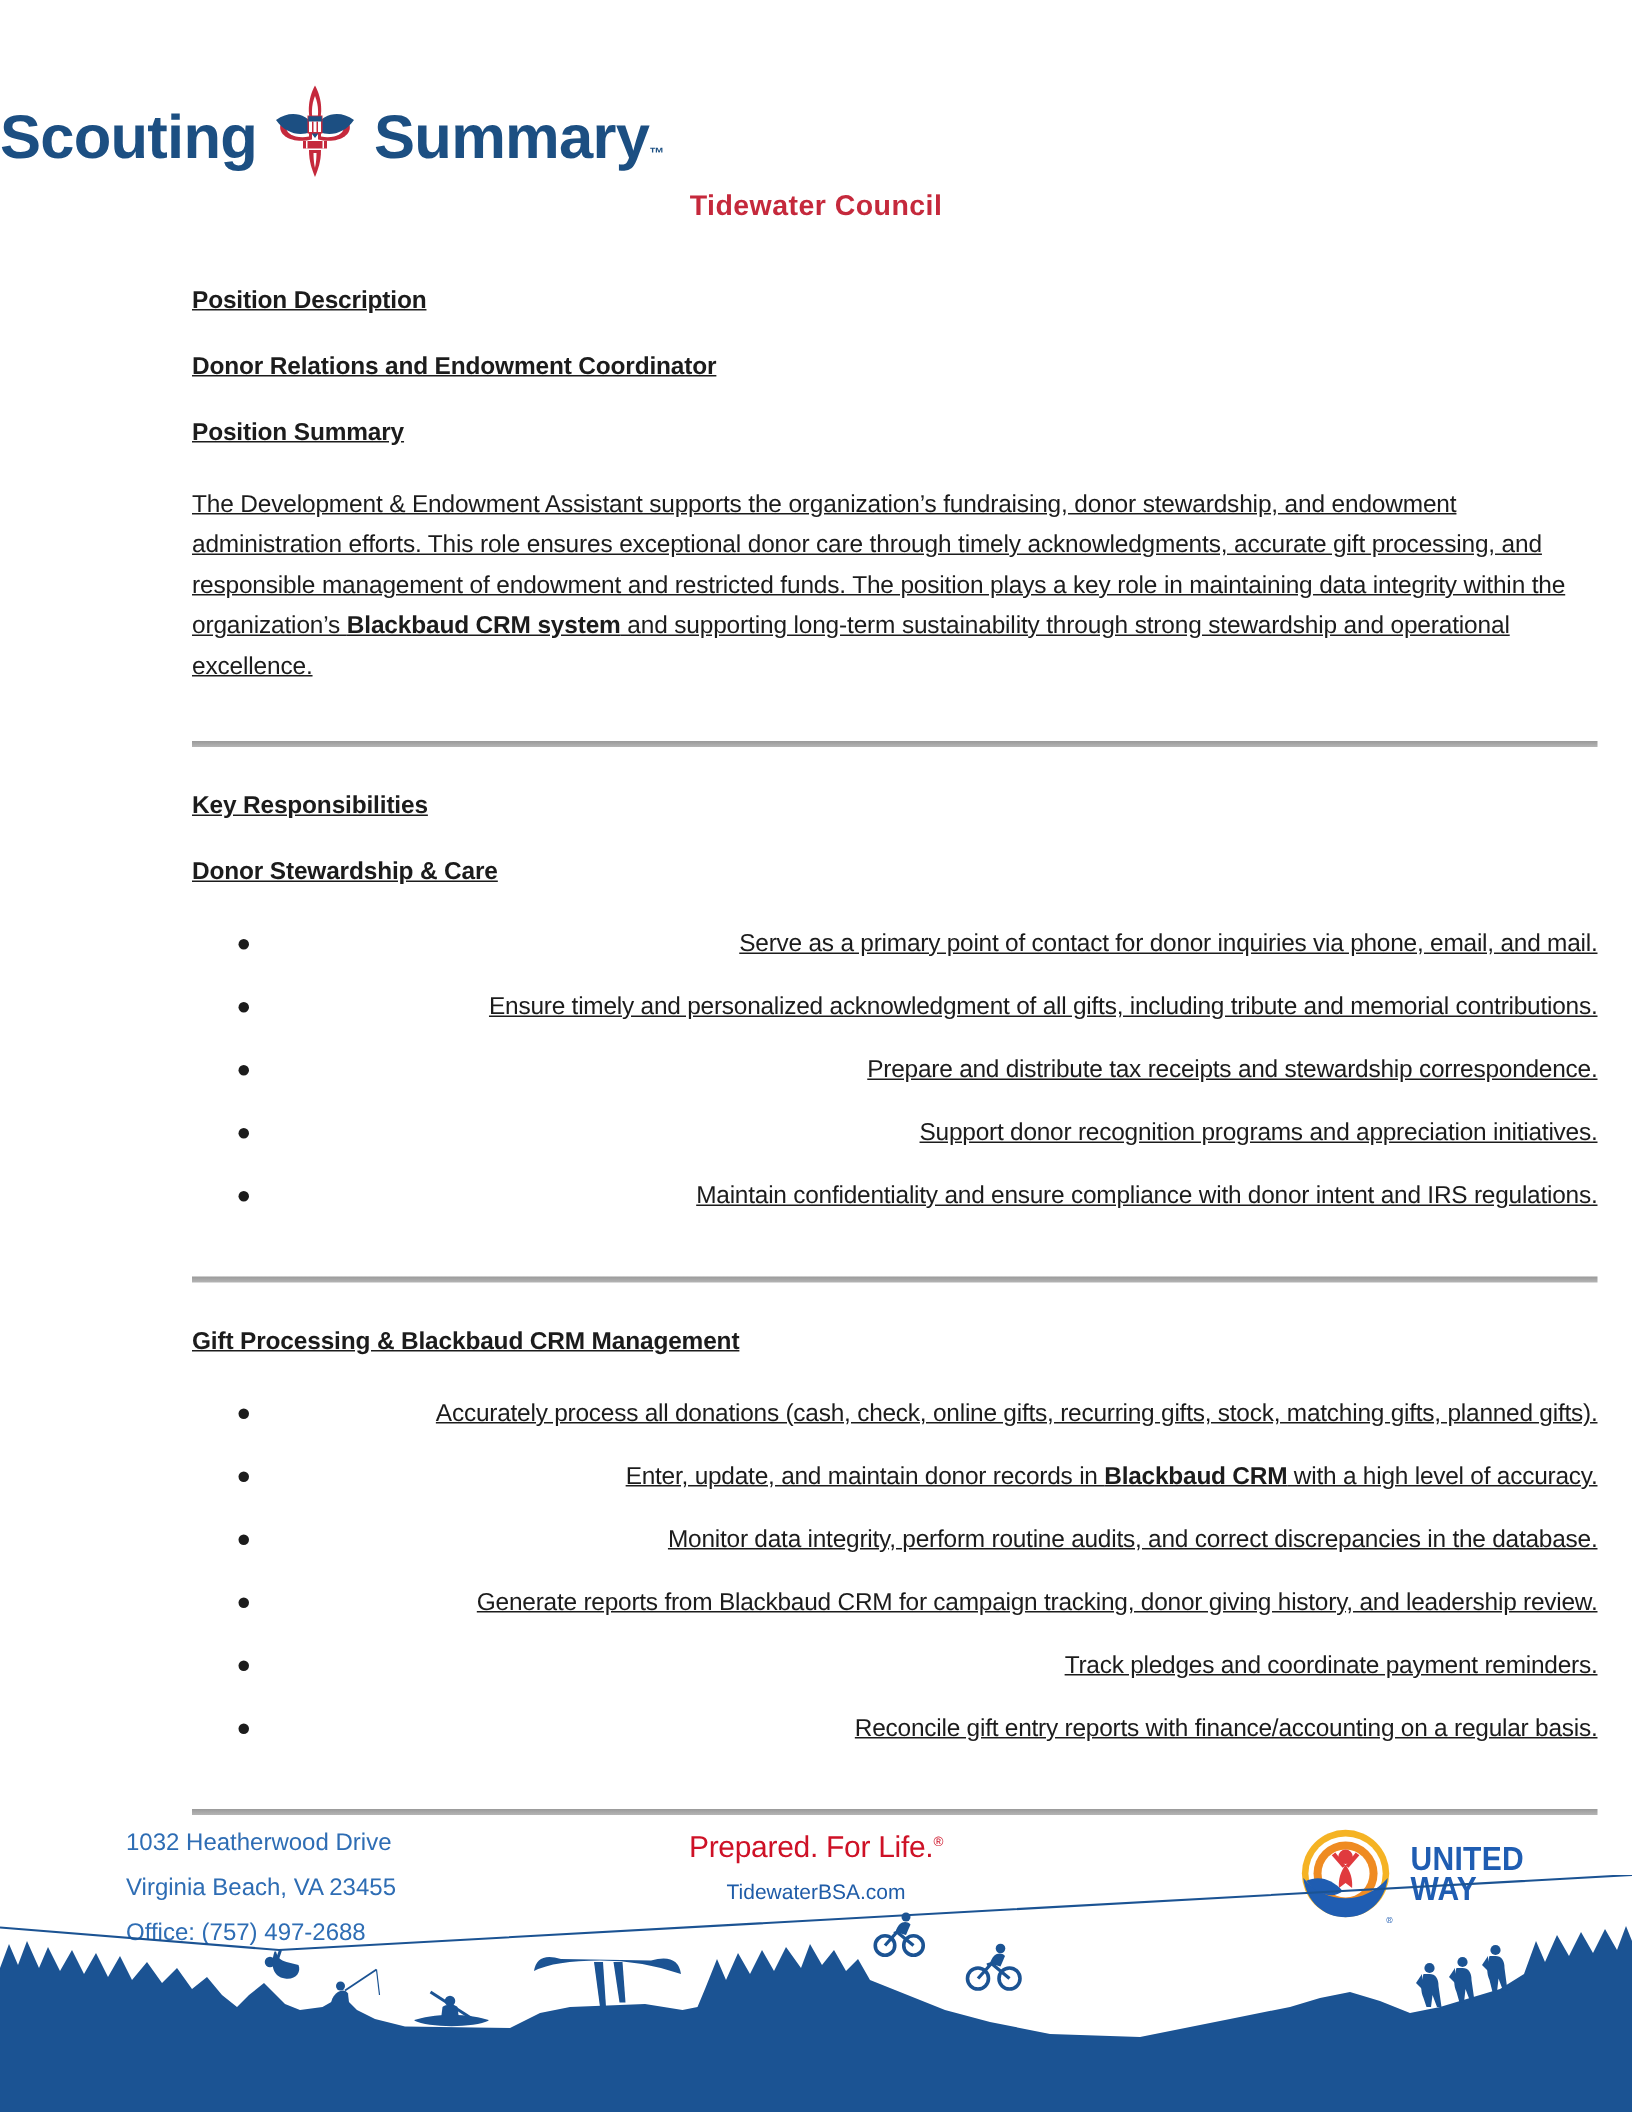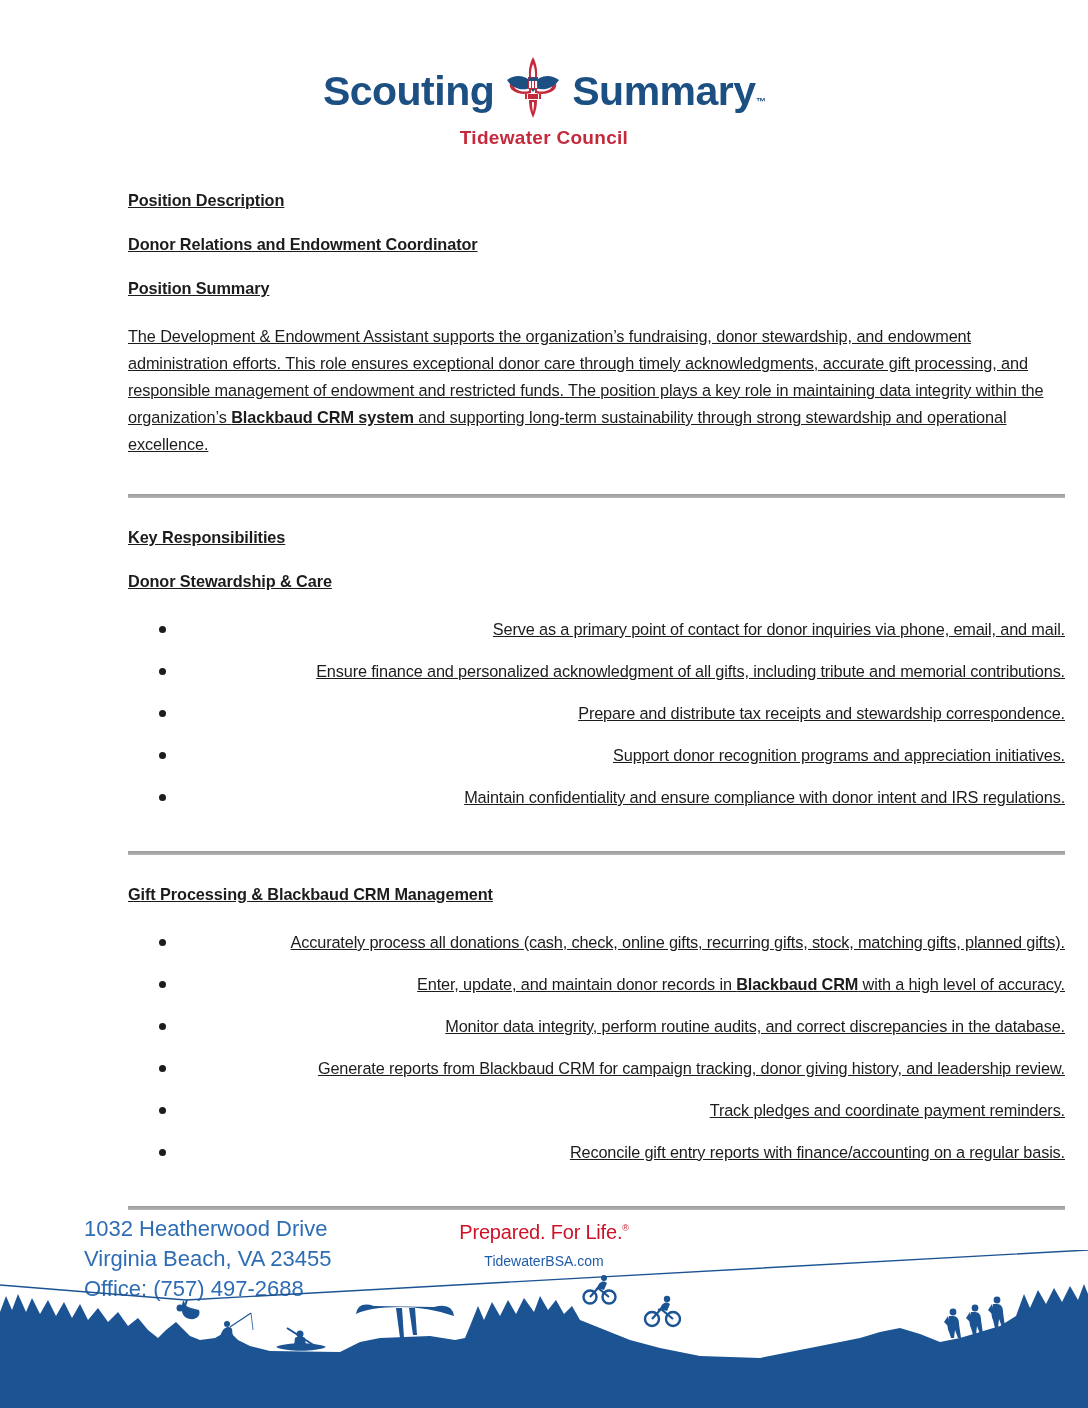--- a/index.html
+++ b/index.html
@@ -8,21 +8,21 @@
     width:1088px;
     height:1408px;
     background:#ffffff;
     overflow:hidden;
     font-family:"Liberation Sans", sans-serif;
     color:#1c1c1c;
     margin:0 auto;
   }
   
   .letterhead{padding-top:56px;text-align:center;}
-  .brand-row{display:flex;align-items:center;justify-content:center;gap:8px;}
+  .brand-row{display:flex;align-items:center;justify-content:flex-start;gap:8px;}
   .brand-word{
     font-size:41px;font-weight:800;color:#1c4f82;letter-spacing:-0.5px;
   }
   .brand-word .tm{font-size:10px;font-weight:700;vertical-align:baseline;color:#1c4f82;}
   .emblem{width:58px;height:70px;margin:0 2px;}
   .council{
     margin-top:1px;font-size:19px;font-weight:700;color:#c5293c;letter-spacing:0.3px;
   }
   
   .content{width:937px;margin:42px 0 0 128px;font-size:16.3px;text-decoration:underline;}
@@ -32,21 +32,21 @@
   .bullets{list-style:none;margin:8px 0 40px;padding:0;text-align:right;}
   .bullets li{
     position:relative;padding-left:64px;margin-bottom:15px;line-height:27px;letter-spacing:-0.15px;
   }
   .bullets li::before{
     content:"";position:absolute;left:31px;top:10px;width:7px;height:7px;
     border-radius:50%;background:#1c1c1c;
   }
   
   .address{
-    position:absolute;left:84px;top:1214px;color:#2e6db4;font-size:22px;line-height:30px;
+    position:absolute;left:84px;top:1214px;color:#2e6db4;font-size:16px;line-height:30px;
   }
   .tagline-block{position:absolute;left:0;right:0;top:1221px;text-align:center;}
   .tagline{color:#ce1126;font-size:20px;font-weight:400;letter-spacing:-0.2px;}
   .tagline .reg{font-size:9px;vertical-align:super;}
   .website{margin-top:9px;color:#1f5ca8;font-size:14px;}
   .unitedway{
     position:absolute;right:72px;top:1216px;display:flex;align-items:center;gap:9px;
   }
   .uw-text{
     color:#1f5db2;font-weight:700;font-size:20px;line-height:0.92;letter-spacing:0.2px;
@@ -95,21 +95,21 @@
     <h2 class="h">Donor Relations and Endowment Coordinator</h2>
     <h2 class="h">Position Summary</h2>
     <p class="para">The Development &amp; Endowment Assistant supports the organization’s fundraising, donor stewardship, and endowment administration efforts. This role ensures exceptional donor care through timely acknowledgments, accurate gift processing, and responsible management of endowment and restricted funds. The position plays a key role in maintaining data integrity within the organization’s <strong>Blackbaud CRM system</strong> and supporting long-term sustainability through strong stewardship and operational excellence.</p>
 
     <div class="divider"></div>
 
     <h2 class="h">Key Responsibilities</h2>
     <h2 class="h">Donor Stewardship &amp; Care</h2>
     <ul class="bullets">
         <li>Serve as a primary point of contact for donor inquiries via phone, email, and mail.</li>
-        <li>Ensure finance and personalized acknowledgment of all gifts, including tribute and memorial contributions.</li>
+        <li>Ensure timely and personalized acknowledgment of all gifts, including tribute and memorial contributions.</li>
         <li>Prepare and distribute tax receipts and stewardship correspondence.</li>
         <li>Support donor recognition programs and appreciation initiatives.</li>
         <li>Maintain confidentiality and ensure compliance with donor intent and IRS regulations.</li>
       </ul>
 
     <div class="divider"></div>
 
     <h2 class="h">Gift Processing &amp; Blackbaud CRM Management</h2>
     <ul class="bullets">
         <li>Accurately process all donations (cash, check, online gifts, recurring gifts, stock, matching gifts, planned gifts).</li>
@@ -127,20 +127,41 @@
     <div>1032 Heatherwood Drive</div>
     <div>Virginia Beach, VA 23455</div>
     <div>Office: (757) 497-2688</div>
   </div>
 
   <div class="tagline-block">
     <div class="tagline"><span>Prepared. For Life.</span><span class="reg">®</span></div>
     <div class="website">TidewaterBSA.com</div>
   </div>
 
+  <div class="unitedway">
+    <svg width="66" height="68" viewBox="0 0 68 68" aria-hidden="true">
+      <circle cx="33" cy="33" r="30" fill="#f5b324"></circle>
+      <circle cx="33" cy="33" r="25.5" fill="#ffffff"></circle>
+      <circle cx="33" cy="33" r="22" fill="#ef8b22"></circle>
+      <circle cx="33" cy="33" r="16.5" fill="#ffffff"></circle>
+
+      <circle cx="33" cy="21.5" r="5" fill="#e03a3e"></circle>
+      <path d="M33 27 C29.5 32 28 37 28.5 43 L33 39.5 L37.5 43 C38 37 36.5 32 33 27 Z" fill="#e03a3e"></path>
+      <path d="M31 29 L23.5 20.5 L26 18.5 L33 27.5 Z" fill="#e03a3e"></path>
+      <path d="M35 29 L42.5 20.5 L40 18.5 L33 27.5 Z" fill="#e03a3e"></path>
+
+      <path d="M4 36 C12 45 22 50 33 50 C44 50 54 45 62 36 C60 52 48 63 33 63 C18 63 6 52 4 36 Z" fill="#1f5db2"></path>
+      <path d="M6 38 C15 34 24 37 31 45 C26 50 14 49 6 38 Z" fill="#1f5db2"></path>
+      <text x="61" y="67" font-size="6" fill="#1f5db2">®</text>
+    </svg>
+    <div class="uw-text">
+      <div>UNITED</div>
+      <div>WAY</div>
+    </div>
+  </div>
 
   <svg class="silhouette" viewBox="0 0 1088 158" preserveAspectRatio="none" aria-hidden="true">
     <g fill="#1b5393" stroke="none">
 
       <path d="M0 35 L186 50 L1088 0" fill="none" stroke="#1b5393" stroke-width="1.4"></path>
 
       <path d="M0 62 L6 46 L12 60 L18 44 L26 62 L32 48 L40 64 L48 50 L56 66 L64 52 L72 68 L80 54 L88 70 L98 58 L108 72 L118 62 L128 76 L138 68 L148 80
                L158 88 L166 80 L176 72 L190 86 L200 90
                L215 88 L222 84 L232 84 L238 90
                L250 96 L270 101 L340 102

